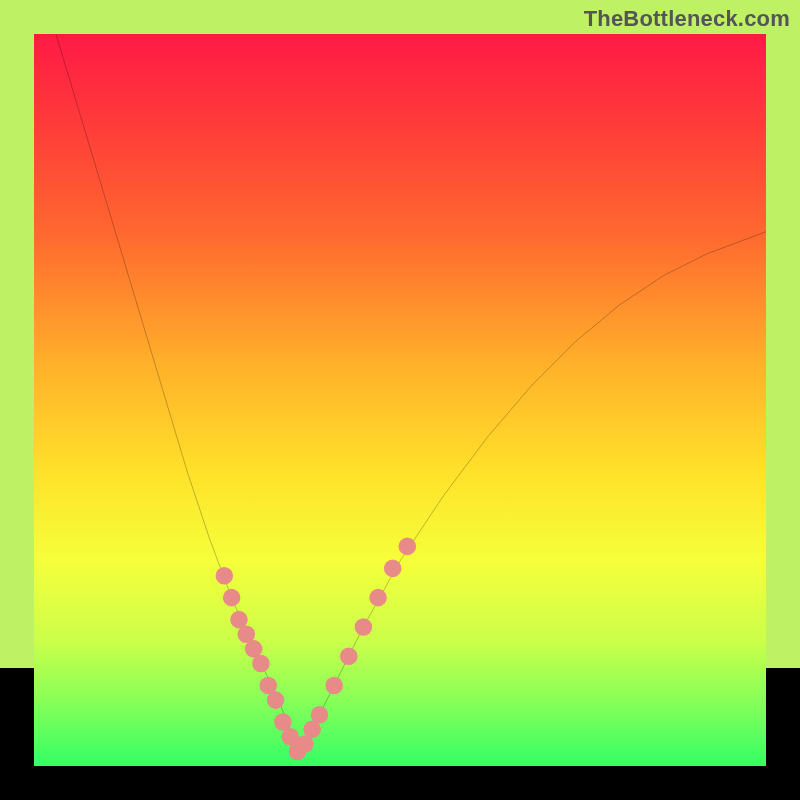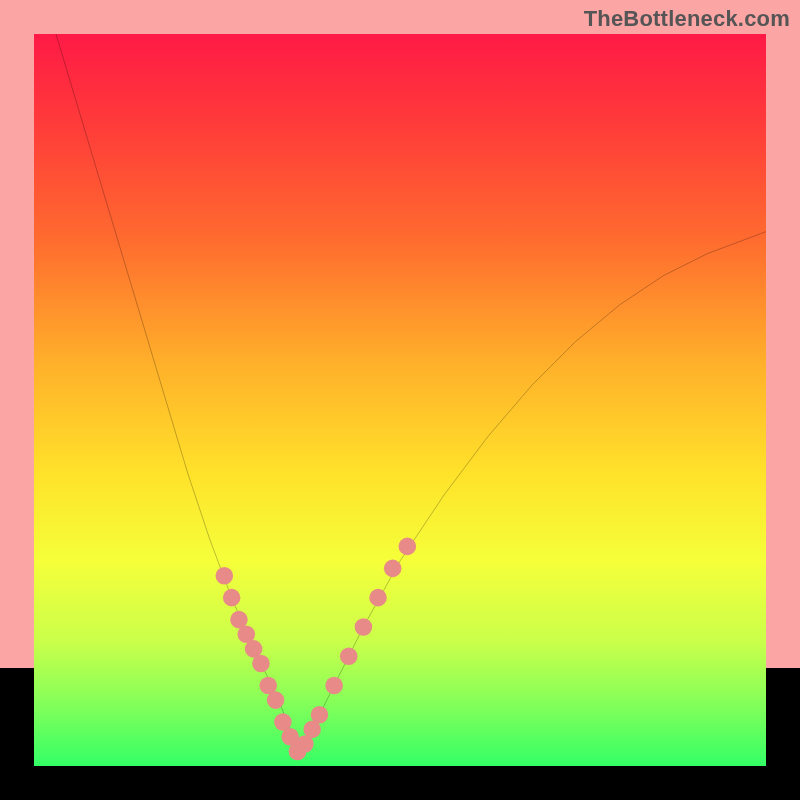--- a/index.html
+++ b/index.html
@@ -8,21 +8,21 @@
     width: 800px;
     height: 800px;
     background: #000;
     font-family: Arial, Helvetica, sans-serif;
     overflow: hidden;
   }
   .frame {
     position: relative;
     width: 800px;
     height: 668px;
-    background: #fca5a5;
+    background: #bef264;
   }
   .plot-area {
     position: absolute;
     left: 34px;
     top: 34px;
     width: 732px;
     height: 732px;
     
     background: linear-gradient(to bottom,
       #ff1a46 0%,

